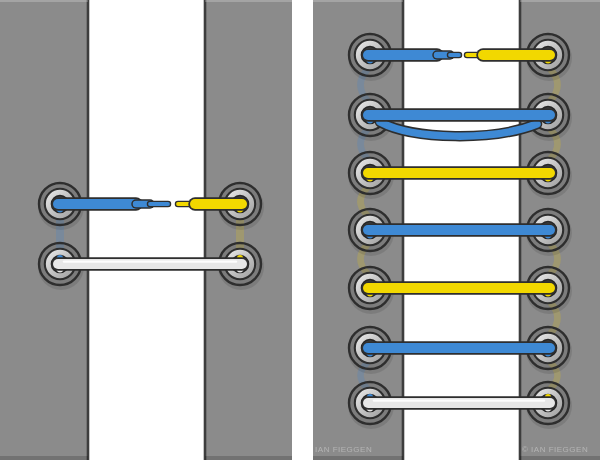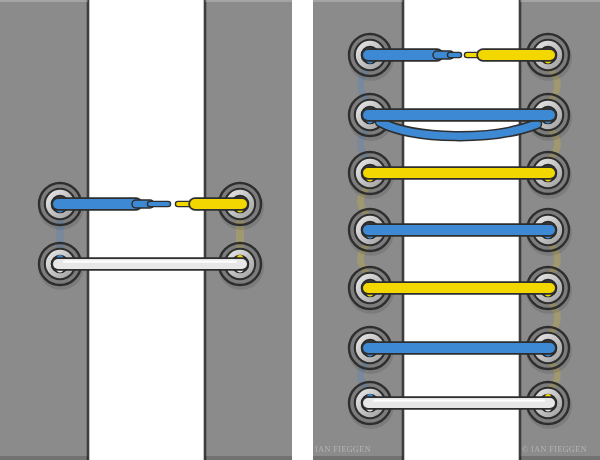--- a/index.html
+++ b/index.html
@@ -1,20 +1,20 @@
 <!DOCTYPE html>
 <html><head>
 <meta charset="utf-8">
 <style>
   html,body{margin:0;padding:0;background:#ffffff;}
   .stage{position:relative;width:600px;height:460px;background:#ffffff;overflow:hidden;
          font-family:"DejaVu Sans",sans-serif;}
   .stage svg{position:absolute;left:0;top:0;}
   .watermark{position:absolute;font-size:8px;letter-spacing:.5px;color:rgba(255,255,255,0.35);
-             white-space:nowrap;pointer-events:none;font-family:Liberation Serif, serif;}
+             white-space:nowrap;pointer-events:none;font-family:Liberation Sans, sans-serif;}
   .wm-left{left:306px;top:445px;}
   .wm-right{left:522px;top:445px;}
 </style>
 </head>
 <body>
 
 <div class="stage">
   <svg width="600" height="460" viewBox="0 0 600 460">
       <defs>
         <linearGradient id="metal" x1="0" y1="0" x2="1" y2="1">

